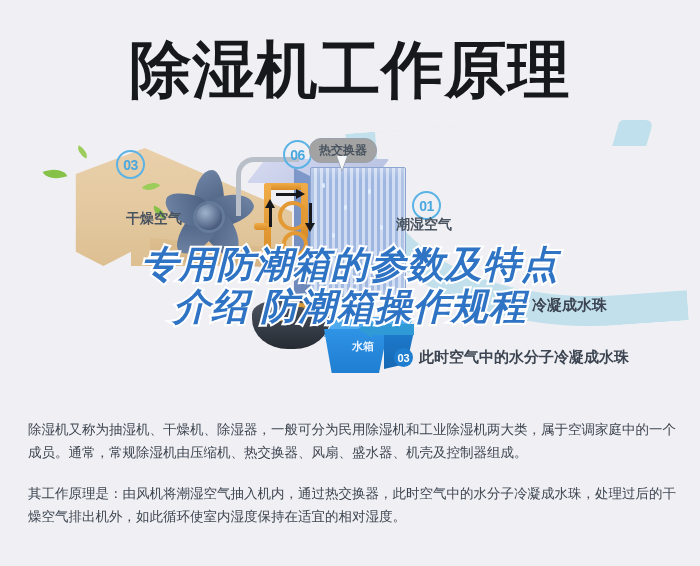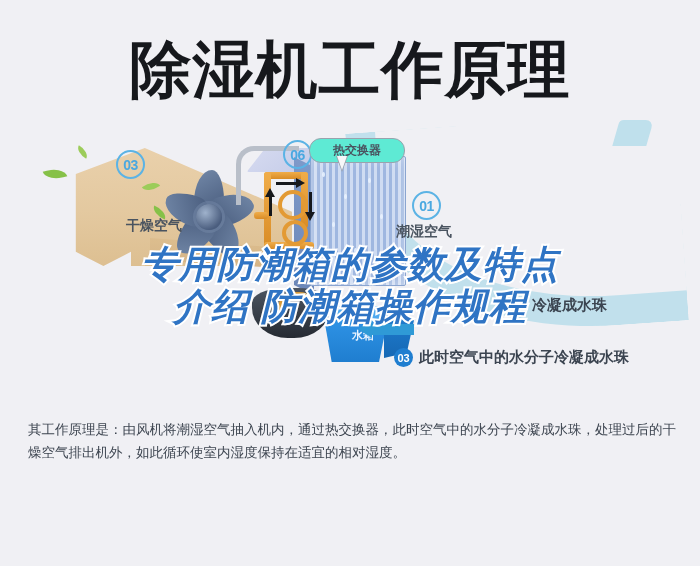--- a/index.html
+++ b/index.html
@@ -75,21 +75,21 @@
     border-radius:60% 40% 55% 45%/70% 65% 35% 30%;
     transform-origin:50% 46px;
   }
   .hub{
     position:absolute;left:36px;top:36px;width:26px;height:26px;border-radius:50%;
     background:radial-gradient(circle at 36% 34%,#9fb2cc,#4a5d7e 72%);
     box-shadow:0 0 0 3px rgba(120,140,170,.45);
   }
 
   
-  .machine{position:absolute;left:248px;top:18px;width:176px;height:210px;}
+  .machine{position:absolute;left:248px;top:29px;width:176px;height:210px;}
   .hx-top{
     position:absolute;left:8px;top:10px;width:124px;height:24px;
     background:linear-gradient(120deg,#d3d8ef,#b9c2e2);
     transform:skewX(-38deg);border-radius:2px;
   }
   .hx{
     position:absolute;left:62px;top:18px;width:94px;height:128px;
     background:
       repeating-linear-gradient(90deg,#9fb7e0 0 3px,#cfdcf2 3px 6px),
       linear-gradient(180deg,#b9cbe9,#8fa9d6);
@@ -151,26 +151,26 @@
   
   .num{
     position:absolute;color:#4aa8e0;font-size:19px;font-weight:bold;
     letter-spacing:-.5px;
   }
   .num.circled{
     width:25px;height:25px;border:2px solid #5bb3e5;border-radius:50%;
     display:flex;align-items:center;justify-content:center;font-size:14px;
     background:transparent;
   }
-  .lbl{position:absolute;color:#4a5460;font-size:14px;font-weight:bold;white-space:nowrap;margin-top:7px;}
+  .lbl{position:absolute;color:#4a5460;font-size:14px;font-weight:bold;white-space:nowrap;}
 
   .bubble{
     position:absolute;left:309px;top:18px;
-    padding:3px 23px;border:1.5px solid #9aa2ad;border-radius:12px;
-    background:#5eead4;color:#4a5460;font-size:12px;font-weight:bold;white-space:nowrap;
+    padding:3px 9px;border:1.5px solid #9aa2ad;border-radius:12px;
+    background:#a3a3a3;color:#4a5460;font-size:12px;font-weight:bold;white-space:nowrap;
   }
   .bubble-tail{
     position:absolute;left:336px;top:36px;width:0;height:0;
     border-left:6px solid transparent;border-right:6px solid transparent;
     border-top:16px solid #9aa2ad;
   }
   .bubble-tail:after{
     content:"";position:absolute;left:-5px;top:-16px;width:0;height:0;
     border-left:5px solid transparent;border-right:5px solid transparent;
     border-top:14px solid #f6f7f9;
@@ -302,16 +302,17 @@
     <span class="badge">03</span>
     <span class="step-text">此时空气中的水分子冷凝成水珠</span>
   </div>
 
   <div class="overlay">
     <span>专用防潮箱的参数及特点</span>
     <span class="l2">介绍 防潮箱操作规程</span>
   </div>
 
   <div class="copy">
+    <p>除湿机又称为抽湿机、干燥机、除湿器，一般可分为民用除湿机和工业除湿机两大类，属于空调家庭中的一个成员。通常，常规除湿机由压缩机、热交换器、风扇、盛水器、机壳及控制器组成。</p>
     <p>其工作原理是：由风机将潮湿空气抽入机内，通过热交换器，此时空气中的水分子冷凝成水珠，处理过后的干燥空气排出机外，如此循环使室内湿度保持在适宜的相对湿度。</p>
   </div>
 
 </div>
 
 </body></html>

